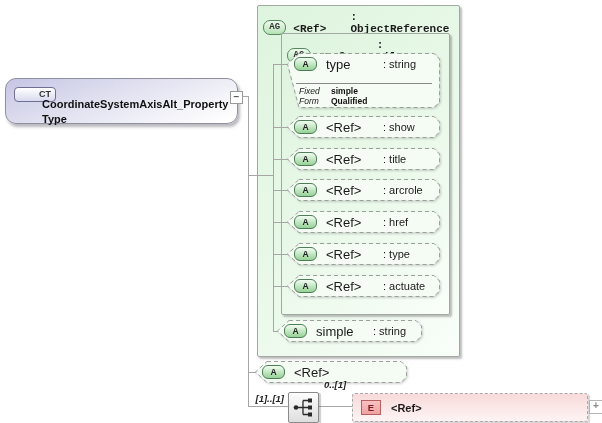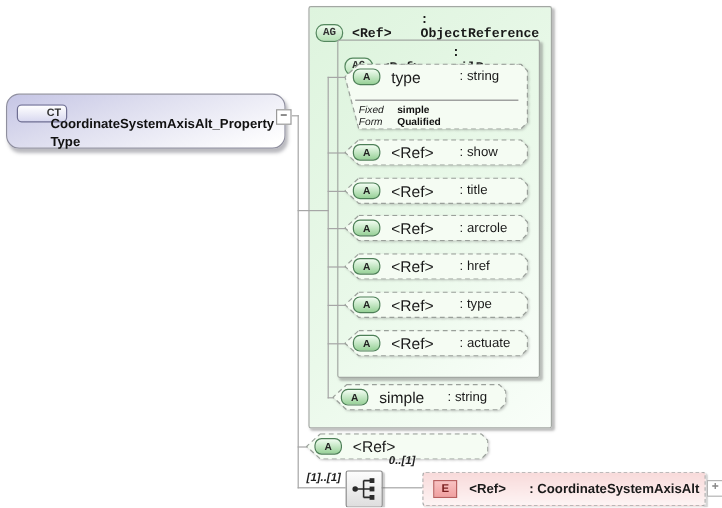--- a/index.html
+++ b/index.html
@@ -226,17 +226,16 @@
       <path d="M9 14.5 H14 M14 7.5 V21.5 M14 7.5 H19.5 M14 14.5 H19.5 M14 21.5 H19.5" stroke="#2a2a2a" stroke-width="1.3" fill="none"></path>
       <rect x="19" y="5.5" width="4" height="4" fill="#2a2a2a"></rect>
       <rect x="19" y="12.5" width="4" height="4" fill="#2a2a2a"></rect>
       <rect x="19" y="19.5" width="4" height="4" fill="#2a2a2a"></rect>
     </svg>
   </div>
 
   <div class="element-box">
     <span class="badge-e">E</span>
     <span class="e-name">&lt;Ref&gt;</span>
-    <span class="e-type">: CoordinateSystemAxisAlt</span>
   </div>
   <div class="handle expand-handle">+</div>
 
 </div>
 
 </body></html>

